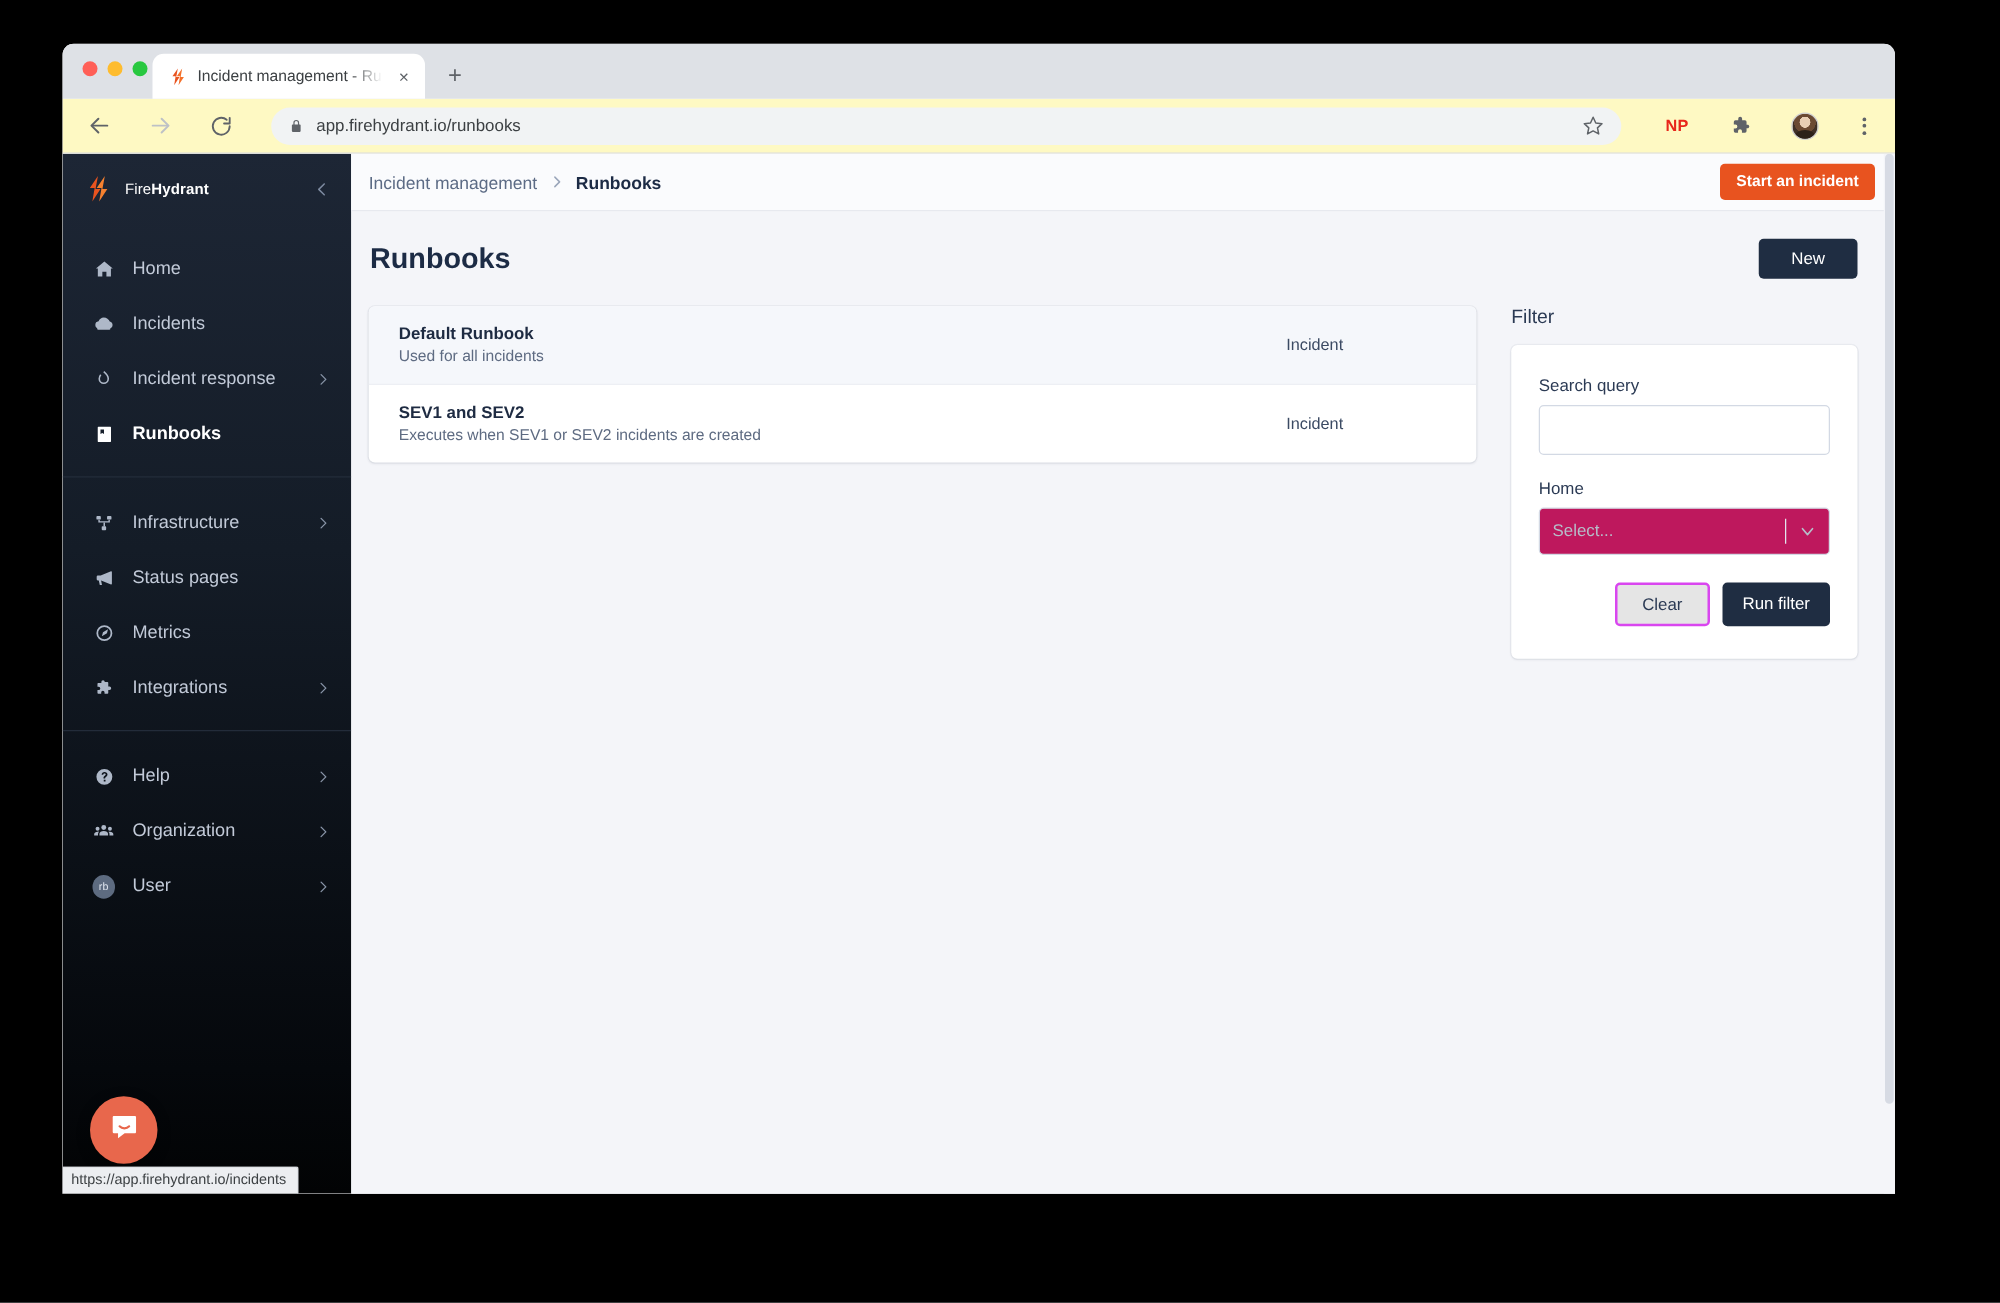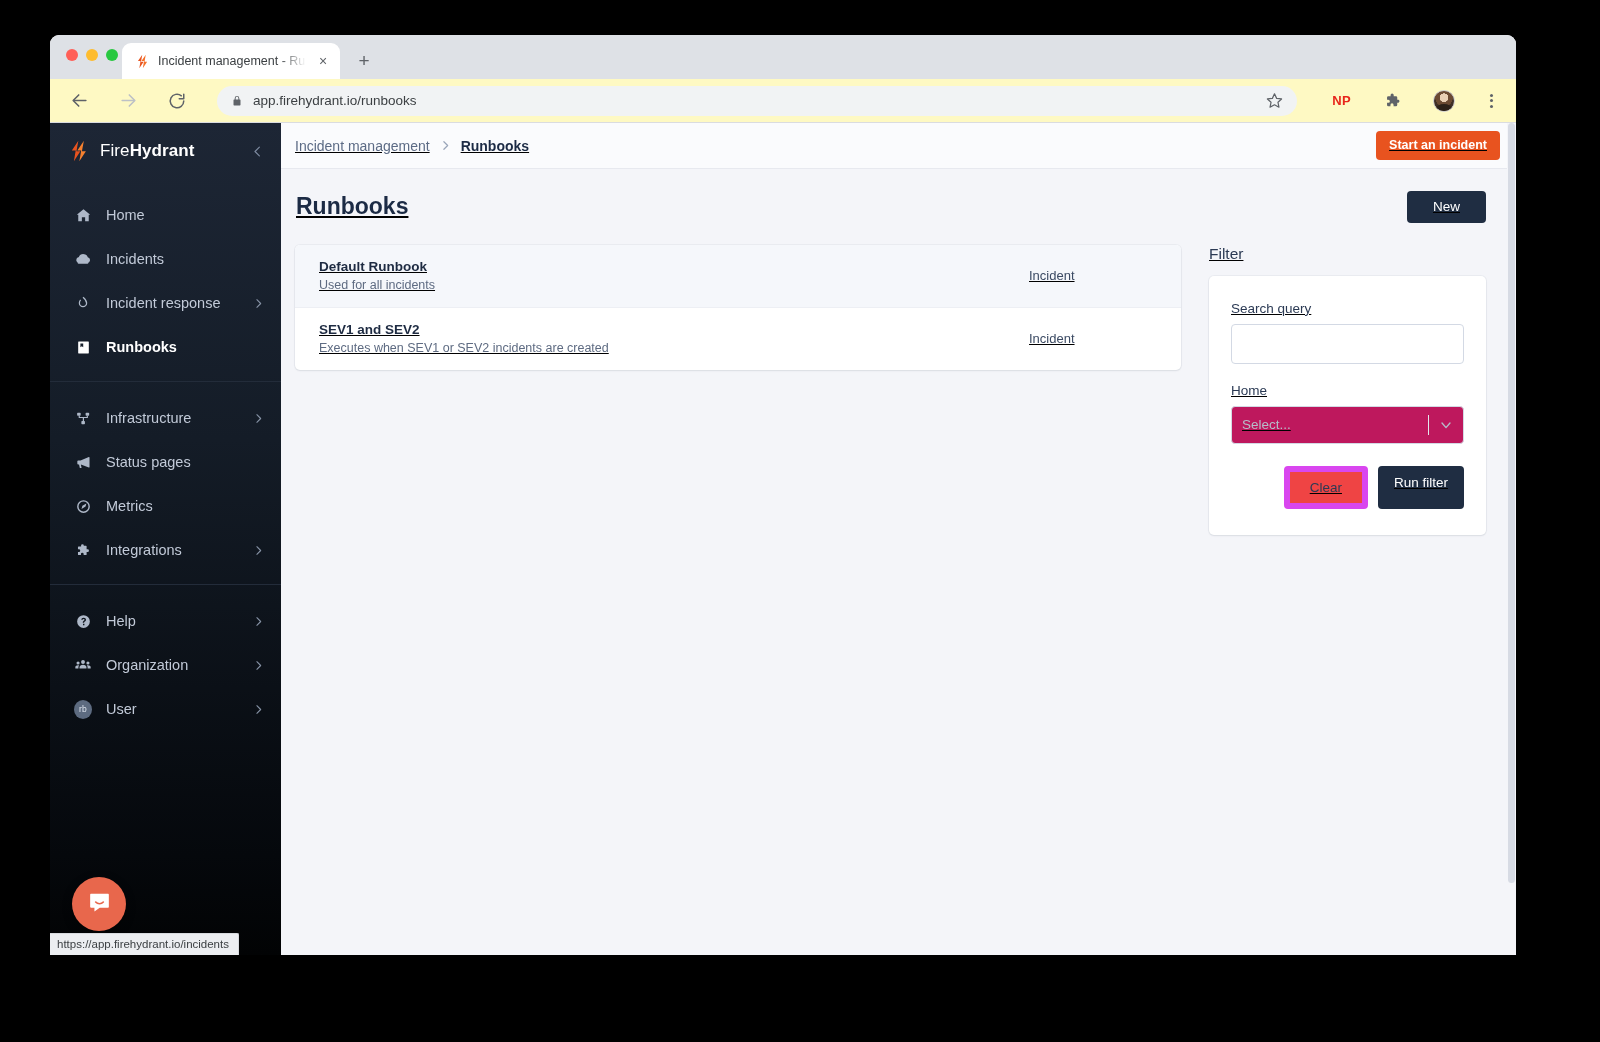--- a/index.html
+++ b/index.html
@@ -148,21 +148,21 @@
     color: #c9d1dd;
     position: relative;
   }
   .brand {
     height: 56px;
     display: flex; align-items: center;
     padding: 0 16px 0 18px;
     gap: 10px;
   }
   .brand-logo { width: 22px; height: 22px; flex: 0 0 22px; }
-  .brand-name { font-size: 17px; color: #fff; letter-spacing: .1px; }
+  .brand-name { font-size: 12px; color: #fff; letter-spacing: .1px; }
   .brand-name .light { font-weight: 400; }
   .brand-name .bold { font-weight: 700; }
   .collapse-chevron {
     margin-left: auto;
     color: #7d8aa0;
     display: flex; align-items: center;
   }
 
   .nav-group { padding: 14px 0 12px; }
   .nav-group + .nav-group { border-top: 1px solid #232c3a; }
@@ -216,21 +216,20 @@
     border-top: 1px solid #d7dade;
   }
 
   
   .main {
     flex: 1;
     position: relative;
     display: flex; flex-direction: column;
     min-width: 0;
     background: #f4f5f9;
-    text-decoration: underline;
   }
   .topbar {
     height: 46px;
     background: #fafbfd;
     border-bottom: 1px solid #e7e9ef;
     display: flex; align-items: center;
     padding: 0 16px 0 14px;
   }
   .breadcrumb { display: flex; align-items: center; gap: 9px; font-size: 14px; }
   .crumb-link { color: #5c6b85; }
@@ -321,22 +320,22 @@
   .select-divider { width: 1px; height: 20px; background: #e2e6ed; }
   .select-arrow {
     width: 34px; display: flex; align-items: center; justify-content: center;
     color: #b6bdc9;
   }
   .filter-actions {
     display: flex; justify-content: flex-end; gap: 10px;
     margin-top: 22px;
   }
   .btn-clear {
-    border: 6px solid #d946ef;
-    background: #ef4444;
+    border: 2px solid #d946ef;
+    background: #e5e5e5;
     color: #2b3a54;
     font-size: 13.5px;
     padding: 9px 20px;
     border-radius: 4px;
     line-height: 1;
   }
   .btn-run {
     background: #1f2d42;
     color: #fff;
     font-size: 13.5px;

